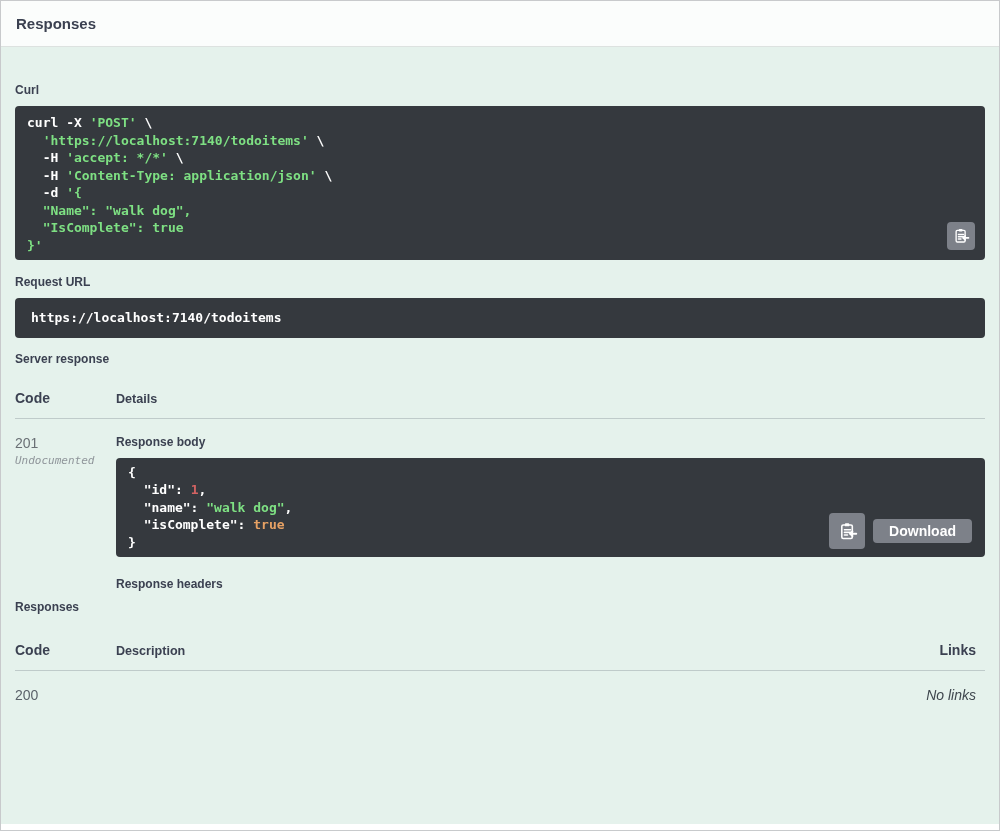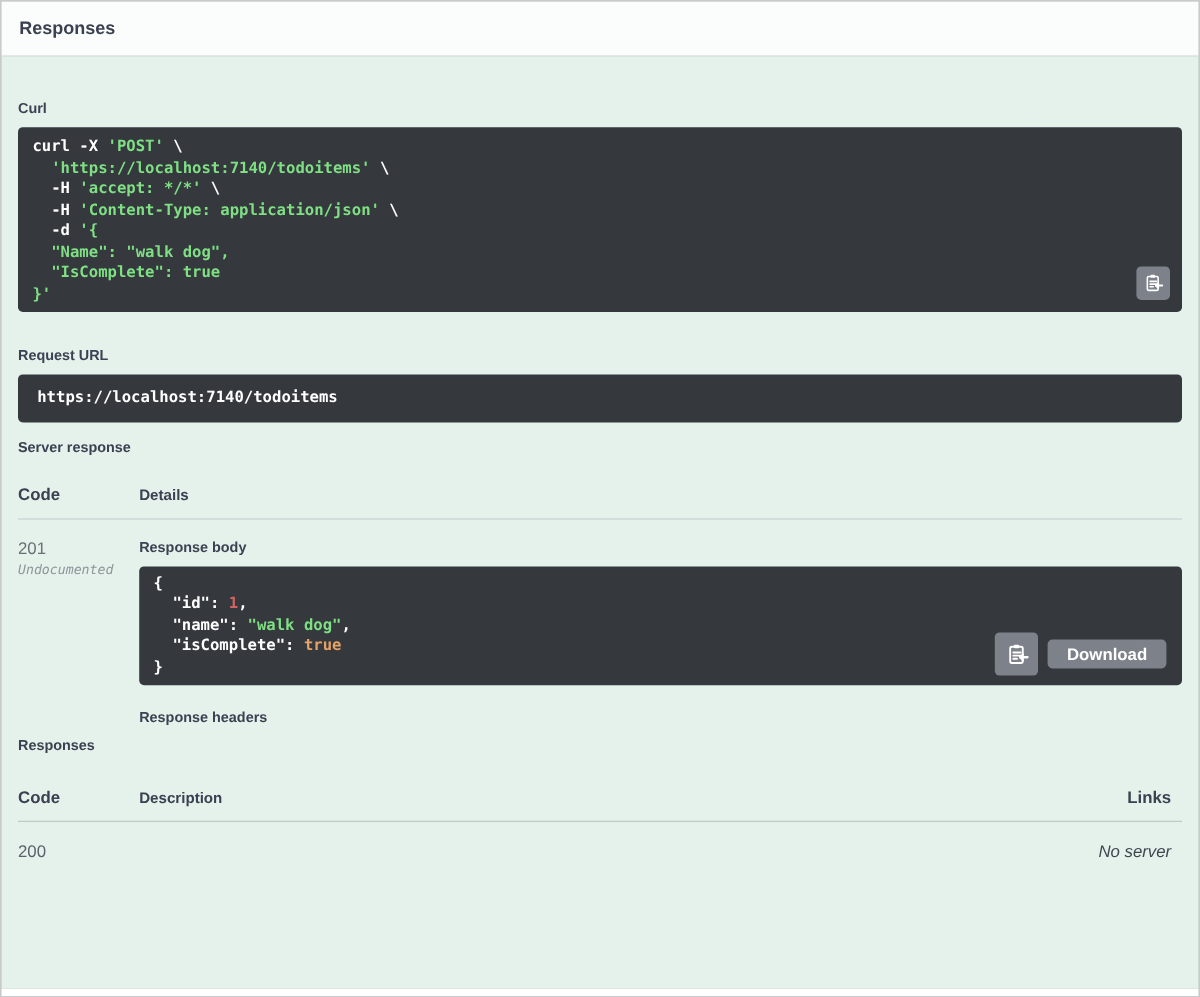--- a/index.html
+++ b/index.html
@@ -3,21 +3,21 @@
 <meta charset="utf-8">
 <style>
   * { box-sizing: border-box; margin: 0; padding: 0; }
   html, body { background: #fff; }
   body { font-family: "Liberation Sans", sans-serif; }
 
   .screen {
     width: 1000px; height: 831px;
     border: 1px solid #c8cacc;
     display: flex; flex-direction: column;
-    overflow: hidden; background: #a3a3a3;
+    overflow: hidden; background: #7f1d1d;
   }
 
   
   .panel-header {
     height: 46px; flex: 0 0 46px;
     background: #fbfdfc;
     border-bottom: 1px solid #dde2e0;
     box-shadow: 0 1px 2px rgba(0,0,0,.06);
     display: flex; align-items: center;
     padding: 0 15px;
@@ -49,21 +49,21 @@
     font-family: "DejaVu Sans Mono", monospace;
     font-weight: 700;
     font-size: 13px; line-height: 17.5px;
     color: #fff; white-space: pre; margin: 0;
   }
   .tok-p { color: #ffffff; }
   .tok-s { color: #7ee083; }
   .tok-n { color: #d36363; }
   .tok-l { color: #e6a164; }
 
-  .curl-block { padding: 8px 12px 6px 12px; margin-bottom: 29px; }
+  .curl-block { padding: 8px 12px 6px 12px; margin-bottom: 15px; }
   .url-block  { padding: 11px 16px; margin-bottom: 14px; }
   .body-block { padding: 6px 12px; margin-bottom: 20px; }
   .headers-block { padding: 14px 20px; margin-bottom: 18px; }
 
   
   button { font-family: "Liberation Sans", sans-serif; cursor: pointer; border: none; }
   .copy-btn {
     background: #7d8189; border-radius: 4px;
     display: flex; align-items: center; justify-content: center;
     padding: 0;
@@ -174,19 +174,19 @@
 
     <div class="row tbl-head">
       <div class="col-code th-big">Code</div>
       <div class="col-desc th-small">Description</div>
       <div class="col-links th-big">Links</div>
     </div>
 
     <div class="row final-row">
       <div class="col-code status-code-2">200</div>
       <div class="col-desc"></div>
-      <div class="col-links no-links">No server</div>
+      <div class="col-links no-links">No links</div>
     </div>
 
   </div>
 
   <div class="bottom-strip"></div>
 </div>
 
 </body></html>

